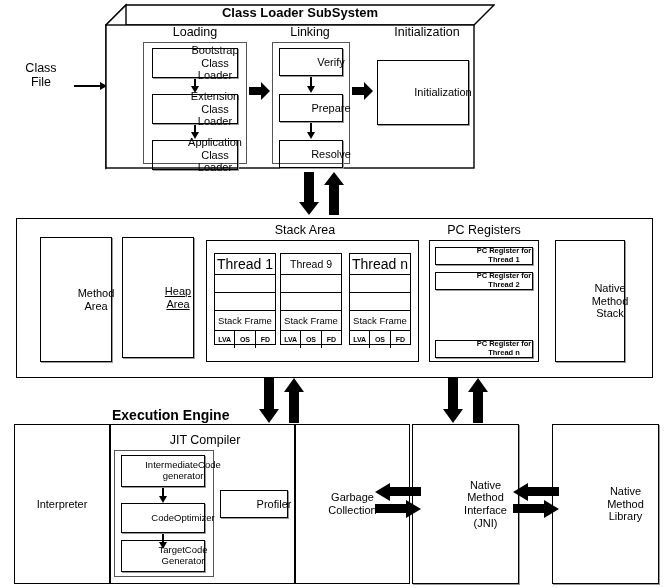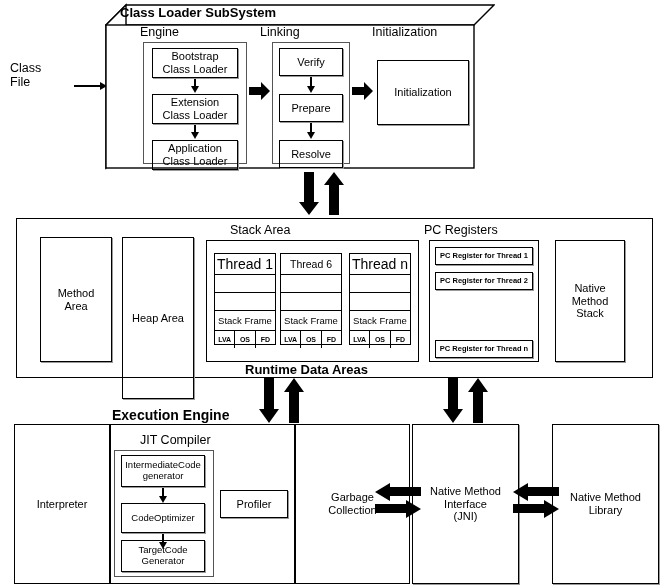--- a/index.html
+++ b/index.html
@@ -29,25 +29,27 @@
     display: flex;
     align-items: center;
     justify-content: center;
     text-align: center;
     color: #000;
     font-size: 11px;
     line-height: 1.15;
   }
   .box.shadow {
     box-shadow: 1px 1px 0 0 #999;
+    padding-left: 40px;
   }
   .box2 { border: 1px solid #555; }
 
   .label {
     color: #000;
+    text-align: center;
     line-height: 1.1;
   }
   .ttl-md { font-size: 12.5px; }
   .ttl-bold { font-weight: bold; }
 
   
   .tline { position: absolute; background: #000; }
   .thead-r {
     position: absolute;
     width: 0; height: 0;
@@ -86,21 +88,21 @@
 
     <polygon points="1,22 21,2 389,2 369,22" fill="#ffffff" stroke="#000000" stroke-width="1.4"></polygon>
 
     <polygon points="1,22 21,2 21,145 1,165" fill="#ffffff" stroke="#000000" stroke-width="1.4"></polygon>
 
     <rect x="1" y="22" width="368" height="143" fill="#ffffff" stroke="#000000" stroke-width="1.4"></rect>
   </svg>
 
   <div class="abs label ttl-md ttl-bold" style="left:120px; top:6px; width:360px; font-size:13px;">Class Loader SubSystem</div>
 
-  <div class="abs label ttl-md" style="left:140px; top:26px; width:110px;">Engine</div>
+  <div class="abs label ttl-md" style="left:140px; top:26px; width:110px;">Loading</div>
   <div class="abs label ttl-md" style="left:260px; top:26px; width:100px;">Linking</div>
   <div class="abs label ttl-md" style="left:372px; top:26px; width:110px;">Initialization</div>
 
   <div class="abs box box2" style="left:143px; top:42px; width:104px; height:122px;"></div>
 
   <div class="abs box shadow" style="left:152px; top:48px; width:86px; height:30px; flex-direction:column;">
     <span>Bootstrap</span>
     <span>Class Loader</span>
   </div>
   <div class="tline" style="left:194px; top:79px; width:1.5px; height:10px;"></div>
@@ -158,48 +160,47 @@
     </svg>
   </div>
   <div class="blk" style="left:324px; top:172px; width:20px; height:44px;">
     <svg width="20" height="44" viewBox="0 0 20 44">
       <polygon points="10,0 20,13 15,13 15,43 5,43 5,13 0,13" fill="#000000"></polygon>
     </svg>
   </div>
 
   <div class="abs box" style="left:16px; top:218px; width:637px; height:160px; border:1.5px solid #000;"></div>
 
-  <div class="abs label ttl-md ttl-bold" style="left:245px; top:363px; width:200px; font-size:13px;">Runtime Data Areas</div>
 
   <div class="abs box shadow" style="left:40px; top:237px; width:72px; height:125px; flex-direction:column;">
     <span>Method</span>
     <span>Area</span>
   </div>
 
-  <div class="abs box shadow" style="left:122px; top:237px; width:72px; height:162px;">
+  <div class="abs box shadow" style="left:122px; top:237px; width:72px; height:121px;text-decoration:underline;">
     <span>Heap Area</span>
   </div>
 
   <div class="abs label ttl-md" style="left:230px; top:224px; width:150px;">Stack Area</div>
   <div class="abs box" style="left:206px; top:240px; width:213px; height:122px; border:1px solid #000;"></div>
 
   <div class="abs" style="left:214px; top:253px; width:62px; height:92px; border:1px solid #000; background:#fff;">
     <div class="t-center" style="height:20px; font-size:14px; border-bottom:1px solid #000;">Thread 1</div>
     <div style="height:17px; border-bottom:1px solid #000;"></div>
     <div style="height:17px; border-bottom:1px solid #000;"></div>
     <div class="t-center" style="height:19px; font-size:9.5px; border-bottom:1px solid #000;">Stack Frame</div>
     <div style="display:flex; height:17px;">
       <div class="t-center" style="flex:1; font-size:7px; font-weight:bold; border-right:1px solid #000;">LVA</div>
       <div class="t-center" style="flex:1; font-size:7px; font-weight:bold; border-right:1px solid #000;">OS</div>
       <div class="t-center" style="flex:1; font-size:7px; font-weight:bold;">FD</div>
     </div>
   </div>
 
   <div class="abs" style="left:280px; top:253px; width:62px; height:92px; border:1px solid #000; background:#fff;">
-    <div class="t-center" style="height:20px; font-size:10.5px; border-bottom:1px solid #000;">Thread 6</div>
+    <div class="t-center" style="height:20px; font-size:10.5px; border-bottom:1px solid #000;">Thread 9</div>
     <div style="height:17px; border-bottom:1px solid #000;"></div>
     <div style="height:17px; border-bottom:1px solid #000;"></div>
     <div class="t-center" style="height:19px; font-size:9.5px; border-bottom:1px solid #000;">Stack Frame</div>
     <div style="display:flex; height:17px;">
       <div class="t-center" style="flex:1; font-size:7px; font-weight:bold; border-right:1px solid #000;">LVA</div>
       <div class="t-center" style="flex:1; font-size:7px; font-weight:bold; border-right:1px solid #000;">OS</div>
       <div class="t-center" style="flex:1; font-size:7px; font-weight:bold;">FD</div>
     </div>
   </div>
 

